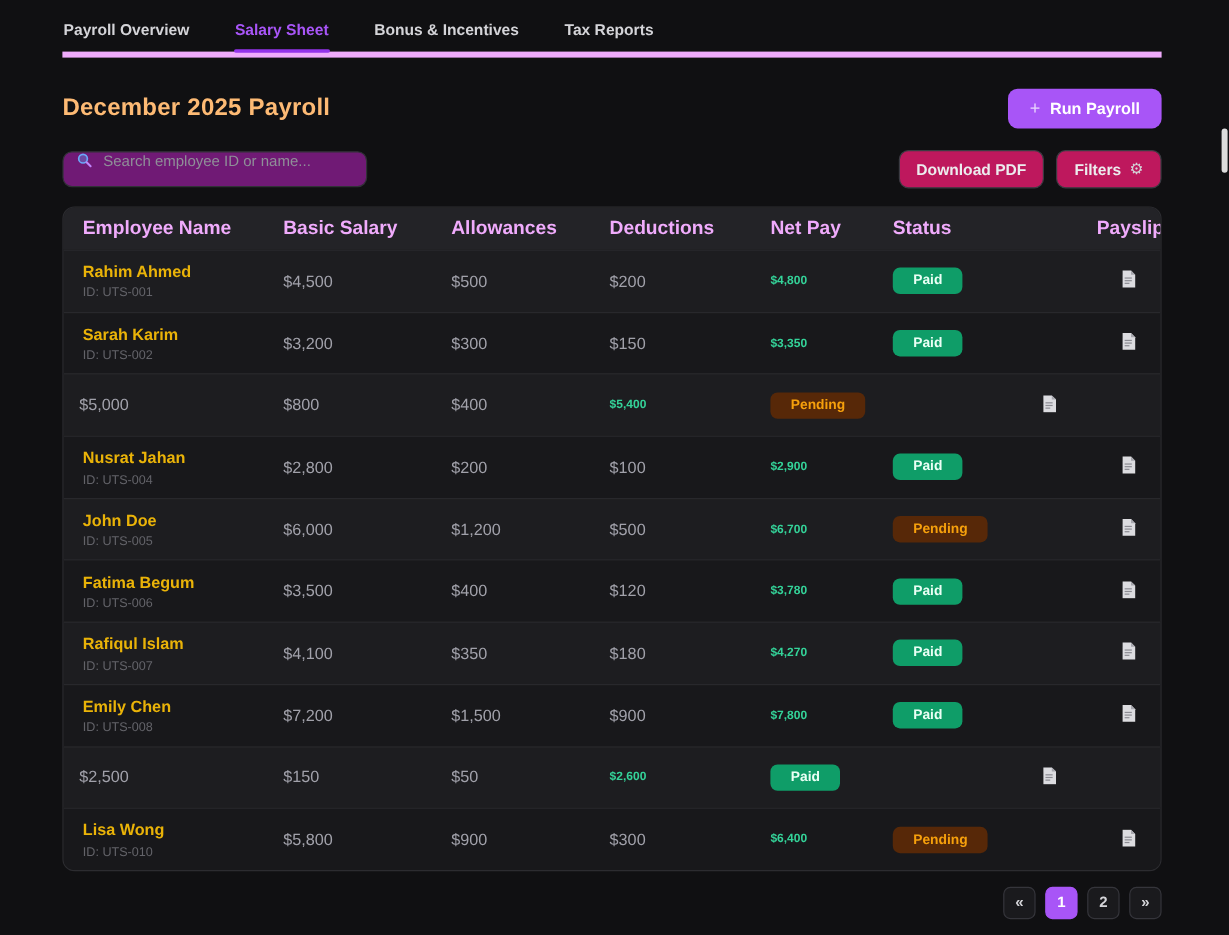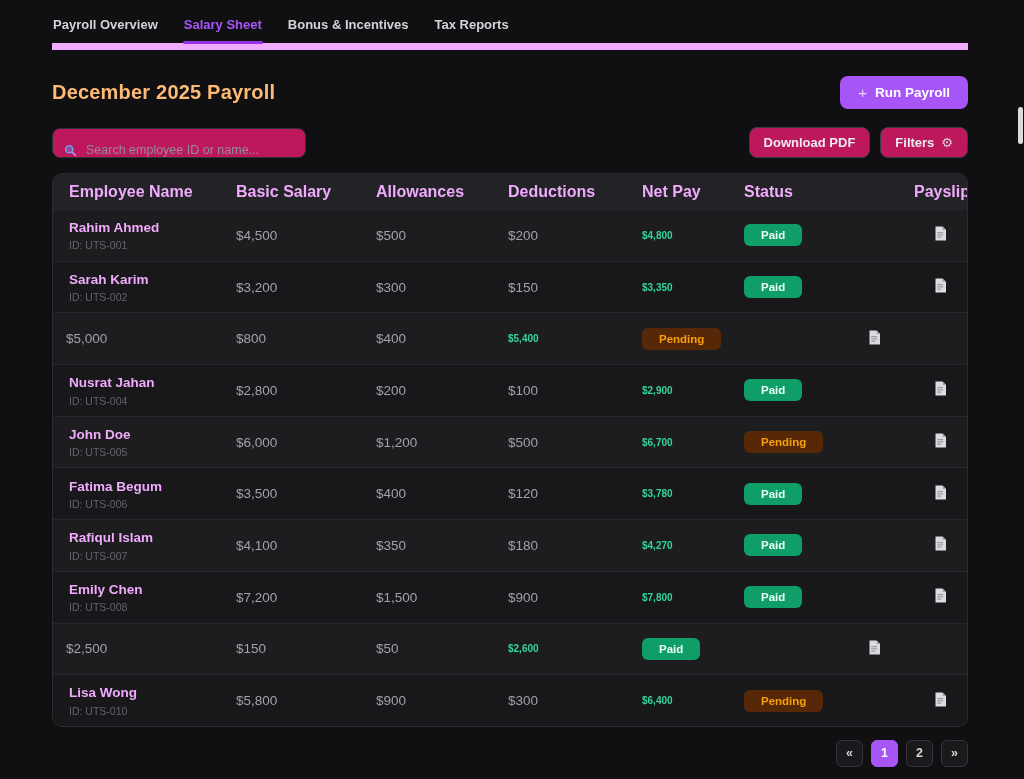--- a/index.html
+++ b/index.html
@@ -6,58 +6,58 @@
   html,body { width:1024px; height:779px; overflow:hidden; }
   body {
     background:#101012;
     font-family:"Liberation Sans","DejaVu Sans",sans-serif;
     color:#e4e4e7;
     position:relative;
   }
   .content { position:absolute; left:52px; top:0; width:916px; }
 
   
-  .tabbar { display:flex; gap:24px; padding-top:12px; border-bottom:7px solid #f0abfc; }
+  .tabbar { display:flex; gap:36px; padding-top:12px; border-bottom:5px solid #f0abfc; }
   .tab { font-size:13px; font-weight:600; color:#d4d4d8; padding:5px 1px 11px; cursor:pointer; position:relative; }
   .tab.active { color:#a855f7; }
   .tab.active::after { content:""; position:absolute; left:0; right:0; bottom:-1px; height:3px; background:#9333ea; border-radius:2px; }
 
   
   .title-row { display:flex; align-items:center; justify-content:space-between; margin-top:26px; }
   .page-title { font-size:20px; font-weight:700; color:#fdba74; letter-spacing:.2px; }
   .run-btn { display:flex; align-items:center; gap:8px; background:#a855f7; color:#ffffff;
     border:none; border-radius:8px; padding:8px 18px; font-size:13.5px; font-weight:600; cursor:pointer;
     font-family:inherit; }
   .run-btn .plus { font-size:15px; font-weight:400; color:rgba(255,255,255,.75); }
 
   
   .toolbar-row { display:flex; align-items:center; justify-content:space-between; margin-top:18px; }
-  .search-box { display:flex; align-items:flex-end; gap:9px; width:254px; height:30px;
-    background:#be185d; border:1px solid #313137; border-radius:8px; padding:0 11px; }
+  .search-box { display:flex; align-items:flex-start; gap:9px; width:254px; height:30px;
+    background:#701a75; border:1px solid #313137; border-radius:8px; padding:0 11px; }
   .search-box input { background:transparent; border:none; outline:none; color:#bfbfc6;
     font-size:12.5px; width:100%; font-family:inherit; }
   .search-box input::placeholder { color:#8f8f98; }
   .toolbar-right { display:flex; gap:10px; }
   .ghost-btn { display:flex; align-items:center; gap:7px; background:#be185d; border:1px solid #3b3b42;
     border-radius:8px; padding:7px 14px; color:#ececee; font-size:13px; font-weight:600; cursor:pointer;
     font-family:inherit; }
   .gear { font-size:13px; color:#d4d4d8; }
 
   
   .table-card { margin-top:15px; border:1px solid #2c2c30; border-radius:10px; overflow:hidden; background:#1a1a1d; }
   .tgrid { display:grid; grid-template-columns:170px 140px 132px 134px 102px 170px 1fr; align-items:center; }
   .thead { background:#232327; height:35px; }
   .thead .cell { font-size:16px; font-weight:700; color:#f0abfc; }
   .cell { padding:0 13px; }
   .cell.first { padding-left:16px; }
   .cell.last { padding-right:18px; text-align:right; }
   .trow { height:51.7px; border-top:1px solid #28282c; }
   .trow:nth-child(odd) { background:#1d1d20; }
   .trow:nth-child(even) { background:#18181b; }
-  .emp-name { font-size:13.5px; font-weight:600; color:#f0abfc; line-height:1.35; }
+  .emp-name { font-size:13.5px; font-weight:600; color:#eab308; line-height:1.35; }
   .emp-id { font-size:10.5px; color:#636369; margin-top:2px; }
   .money { font-size:13.5px; color:#a1a1aa; }
   .net { font-size:10px; font-weight:700; color:#34d399; }
   .badge { display:inline-block; font-size:11.5px; font-weight:700; border-radius:6px; padding:5px 17px; }
   .badge.paid { background:#0f9d68; color:#eafff5; }
   .badge.pending { background:#572808; color:#f6a00c; }
   .payslip-btn { background:none; border:none; cursor:pointer; padding:2px; }
 
   
   .pagination { display:flex; justify-content:flex-end; gap:8px; margin-top:13px; }

